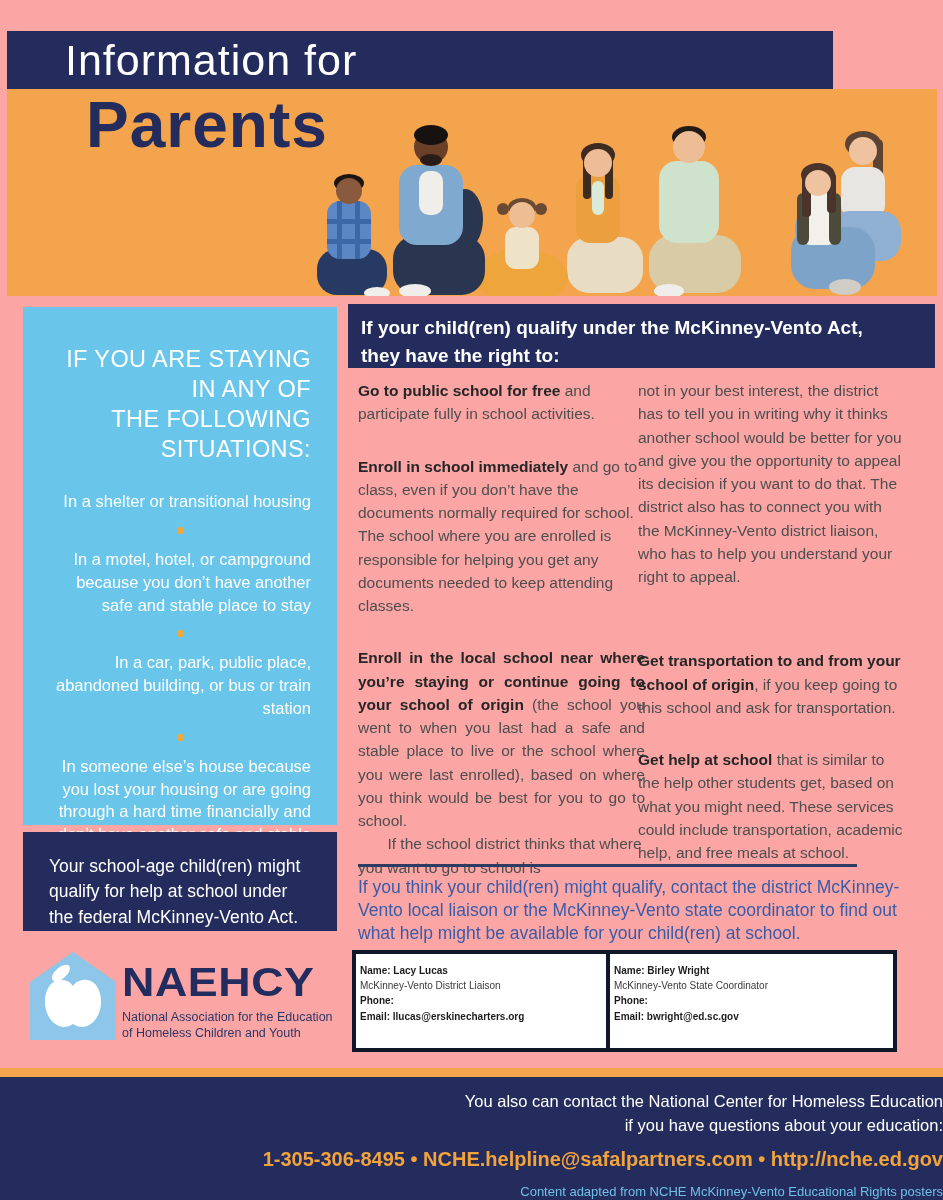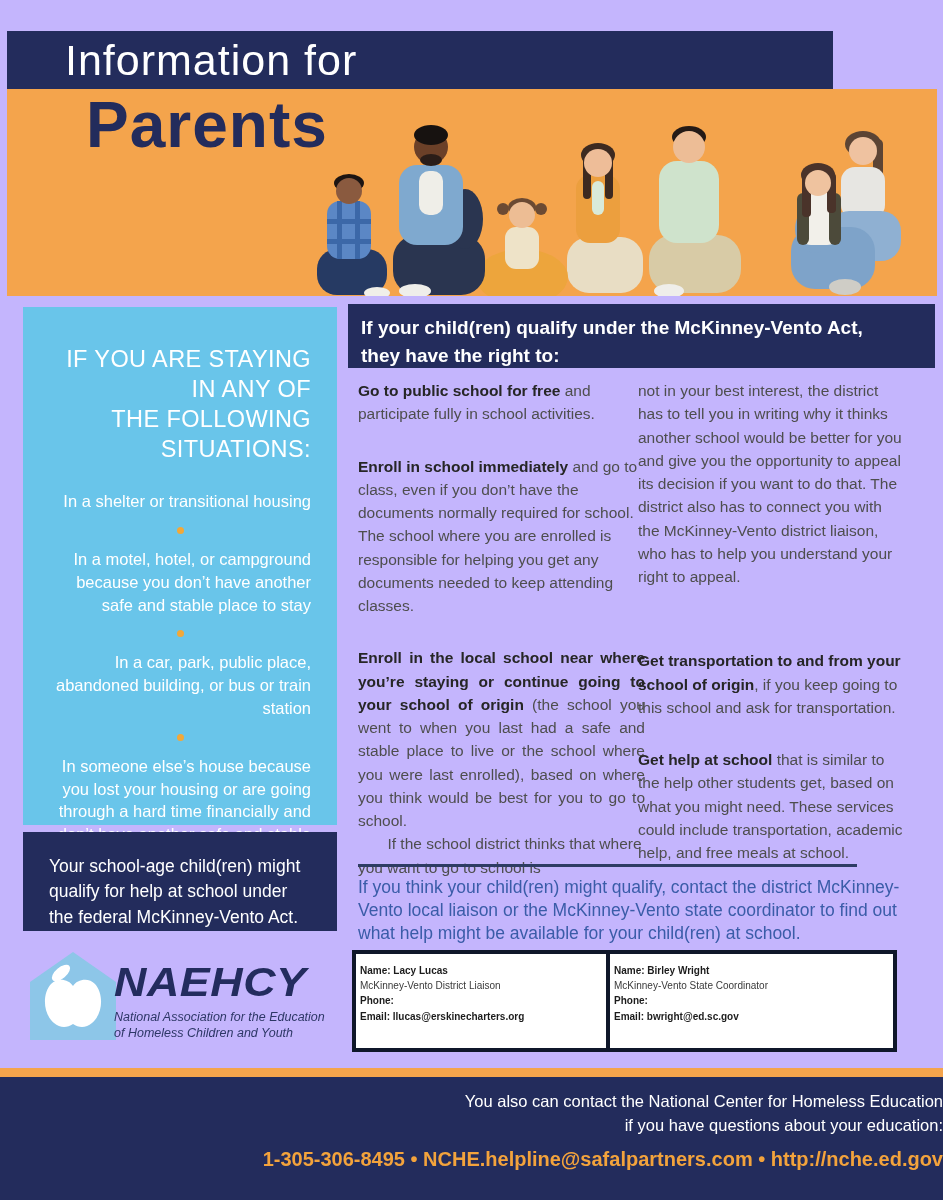--- a/index.html
+++ b/index.html
@@ -1,17 +1,17 @@
 <!DOCTYPE html>
 <html><head>
 <meta charset="utf-8">
 <style>
   html,body{margin:0;padding:0;background:#e8e8e8;}
   .page{
-    position:relative;width:943px;height:1200px;margin:0 auto;background:#c4b5fd;
+    position:relative;width:943px;height:1200px;margin:0 auto;background:#fca5a5;
     font-family:"Liberation Sans",sans-serif;overflow:hidden;
   }
   .abs{position:absolute;}
 
   
   .title-bar{left:7px;top:31px;width:826px;height:58px;background:#232c5c;}
   .title-line1{color:#ffffff;font-size:43px;font-weight:500;line-height:58px;padding-left:58px;letter-spacing:1px;}
   .orange-block{left:7px;top:89px;width:930px;height:207px;background:#f4a44c;}
   .title-line2{left:86px;top:88px;color:#232c5c;font-size:64px;font-weight:600;letter-spacing:1px;}
   .photo{right:6px;top:89px;width:640px;height:207px;}
@@ -44,21 +44,21 @@
   
   .contact-box{box-sizing:border-box;border:4px solid #0f172a;background:#ffffff;
     padding:9px 4px;font-size:10px;line-height:1.52;color:#1c1c1c;}
   .contact-box .role{color:#3a3a3a;}
   .box1{left:352px;top:950px;width:273px;height:102px;}
   .box2{left:606px;top:950px;width:291px;height:102px;}
   .contact-box strong{font-weight:bold;}
 
   
   .logo-house{left:30px;top:952px;width:86px;height:88px;}
-  .logo-text{left:114px;top:960px;width:230px;font-style:italic;}
+  .logo-text{left:122px;top:960px;width:230px;}
   .logo-acronym{font-size:40px;font-weight:800;color:#232c5e;transform:scaleX(1.12);transform-origin:left;letter-spacing:.5px;}
   .logo-sub{font-size:12.5px;color:#2d3766;line-height:1.3;margin-top:4px;}
 
   
   .footer-accent{left:0;top:1068px;width:943px;height:9px;background:#f4a44c;}
   .footer{left:0;top:1077px;width:943px;height:123px;background:#232c5c;text-align:right;}
   .footer-intro{margin-top:13px;font-size:16.5px;line-height:1.45;color:#ffffff;white-space:pre-line;}
   .footer-contact{margin-top:10px;font-size:20px;font-weight:600;color:#f3a33c;}
   .footer-credit{margin-top:13px;font-size:13px;color:#6fc0e6;}
 </style>
@@ -209,15 +209,16 @@
       <div>National Association for the Education</div>
       <div>of Homeless Children and Youth</div>
     </div>
   </div>
 
   <div class="abs footer-accent"></div>
   <div class="abs footer">
     <div class="footer-intro">You also can contact the National Center for Homeless Education
 if you have questions about your education:</div>
     <div class="footer-contact">1-305-306-8495 • NCHE.helpline@safalpartners.com • http://nche.ed.gov</div>
+    <div class="footer-credit">Content adapted from NCHE McKinney-Vento Educational Rights posters</div>
   </div>
 
 </div>
 
 </body></html>

